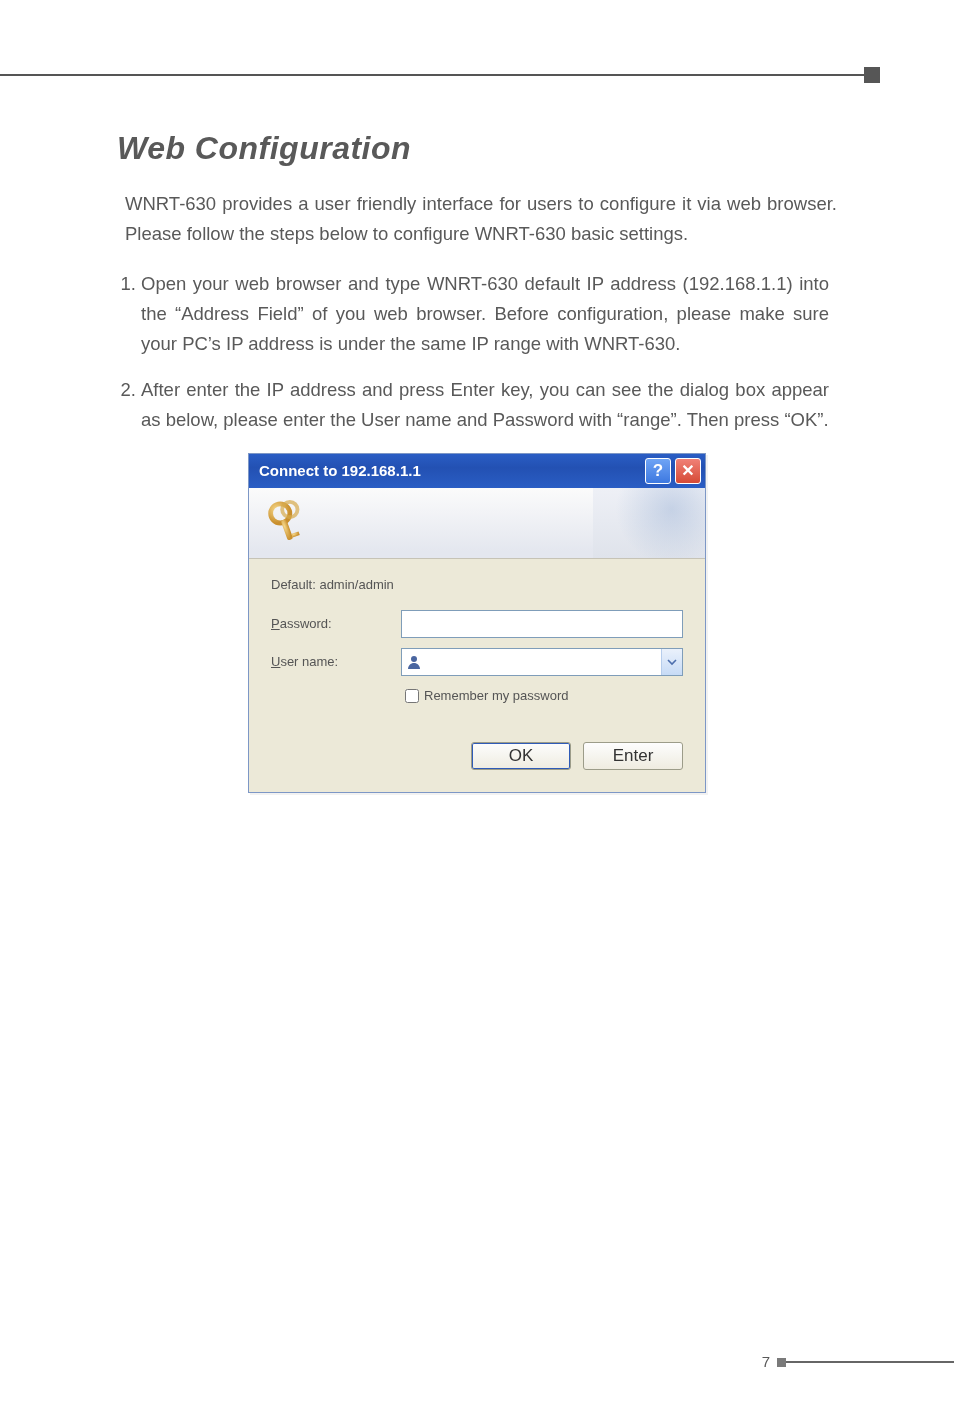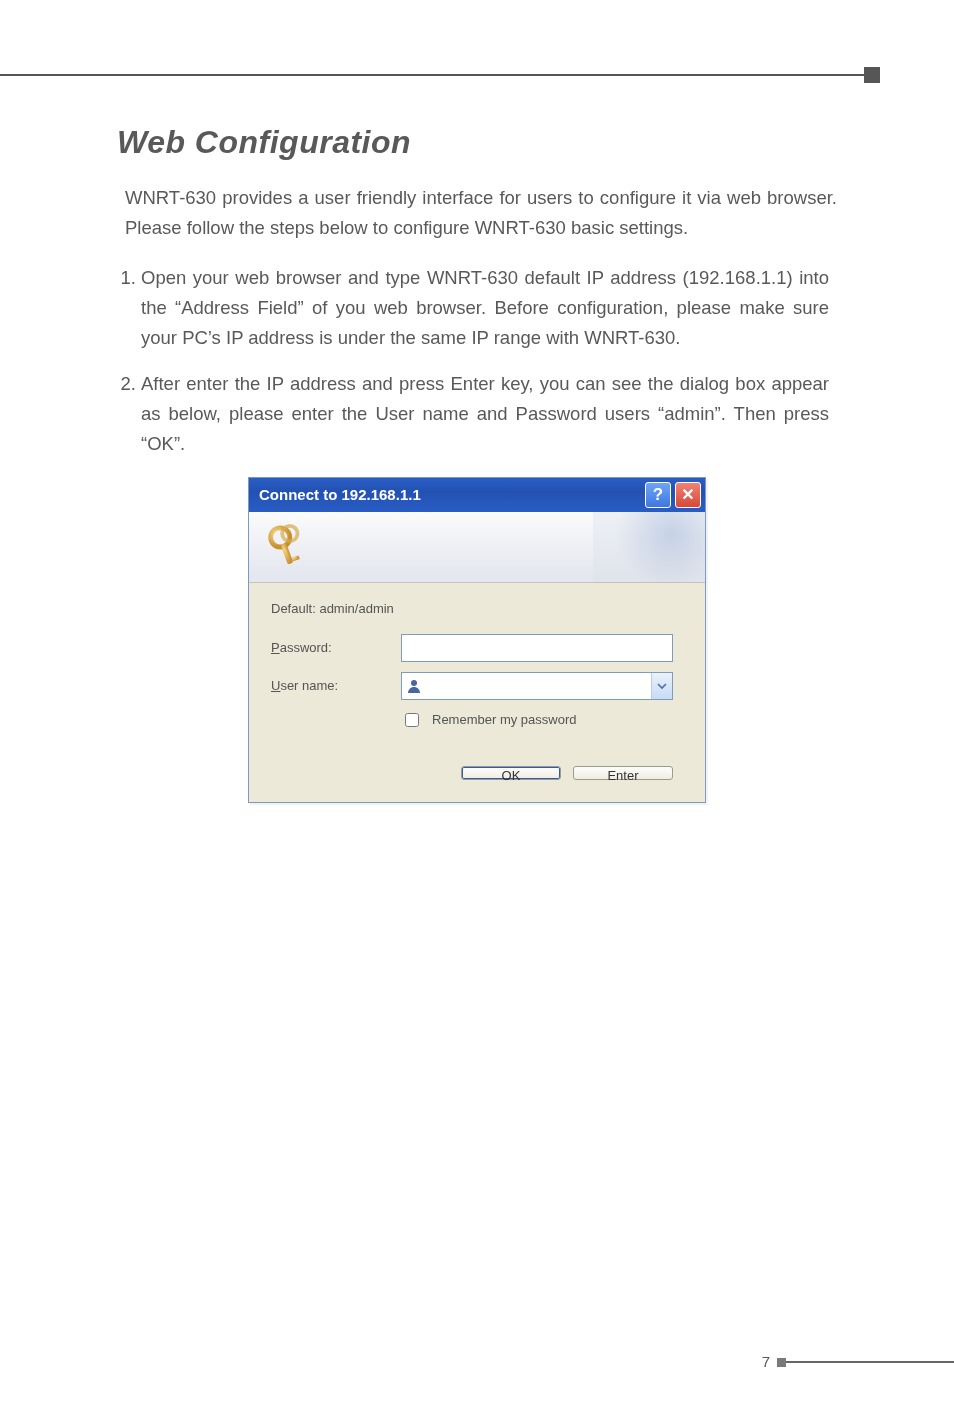--- a/index.html
+++ b/index.html
@@ -1,73 +1,73 @@
 <!DOCTYPE html>
 <html><head>
 <meta charset="utf-8">
 <style>
   html,body{margin:0;padding:0;width:954px;height:1412px;background:#fff;font-family:Verdana,Arial,sans-serif;color:#595959}
   .page{position:relative;width:954px;height:1412px;box-sizing:border-box}
   .rule-top{position:absolute;left:0;top:74px;width:864px;height:2px;background:#555}
   .rule-mark{position:absolute;left:864px;top:67px;width:16px;height:16px;background:#565656}
-  .content{position:absolute;left:117px;top:124px;width:720px}
+  .content{position:absolute;left:117px;top:130px;width:720px}
   h1{margin:0 0 22px 0;font-size:32px;font-style:italic;font-weight:bold;color:#595959;letter-spacing:.5px}
   p.lead{margin:0 0 20px 8px;font-size:18.5px;line-height:1.62;text-align:justify;color:#595959}
   ol{margin:0;padding-left:24px;font-size:18.5px;line-height:1.62;color:#595959}
   ol li{margin:0 8px 16px 0;text-align:justify}
   .dialog-wrap{width:100%;display:flex;justify-content:center;margin-top:18px}
   .dialog{width:456px;background:#ece9d8;border:1px solid #7d97c6;box-shadow:2px 2px 0 rgba(0,0,0,.05)}
   .titlebar{height:34px;background:linear-gradient(#2a5dc4,#2351b3 40%,#2a5dc4);display:flex;align-items:center;padding:0 4px 0 10px;justify-content:space-between}
   .titlebar .t-text{color:#fff;font-weight:bold;font-size:15px;font-family:Tahoma,Arial,sans-serif}
   .titlebar .t-btns{display:flex;gap:4px}
   .tb-btn{width:24px;height:24px;border:1px solid #fff;border-radius:3px;display:flex;align-items:center;justify-content:center;font-weight:bold;font-family:Tahoma,Arial,sans-serif}
   .tb-help{background:linear-gradient(#6fa4f5,#3d78e0);color:#fff;font-size:17px}
   .tb-close{background:linear-gradient(#f08177,#d64a36);color:#fff;font-size:16px}
   .banner{height:70px;background:linear-gradient(180deg,#fbfbfb,#e4e7ef 90%);border-bottom:1px solid #c6c3b6;display:flex;align-items:center;padding:0 14px;position:relative}
   .keys-icon{width:46px;height:46px;position:relative}
   .keys-icon svg{width:46px;height:46px}
   .banner-deco{position:absolute;right:0;top:0;width:112px;height:70px;background:
      radial-gradient(circle at 70% 30%,rgba(130,160,205,.35),transparent 60%),
      linear-gradient(180deg,#eef0f6,#dfe3eb)}
-  .body{padding:18px 32px 22px 22px;font-family:Tahoma,Arial,sans-serif;font-size:13px;color:#555}
+  .body{padding:18px 22px 22px 22px;font-family:Tahoma,Arial,sans-serif;font-size:13px;color:#555}
   .realm{margin-bottom:18px}
   .row{display:flex;align-items:center;margin-bottom:10px}
   .row label{width:130px;color:#555}
   .row label .ul{text-decoration:underline}
   .combo{flex:1;display:flex;height:26px;border:1px solid #7f9db9;background:#fff}
   .combo .ico{width:24px;display:flex;align-items:center;justify-content:center;border-right:0}
   .combo .ico svg{width:16px;height:16px}
   .combo input{flex:1;border:0;outline:0;font-size:13px;padding:0 4px;background:#fff}
   .combo .dd{width:20px;background:linear-gradient(#eaf1fb,#c7dbf6);border-left:1px solid #b6cdec;display:flex;align-items:center;justify-content:center}
   .combo .dd svg{width:10px;height:10px}
   .textin{flex:1;height:26px;border:1px solid #7f9db9;background:#fff}
   .textin input{width:100%;height:100%;border:0;outline:0;padding:0 6px;font-size:13px;box-sizing:border-box}
-  .chkrow{margin-left:130px;display:flex;align-items:center;gap:10px;margin-top:2px}
+  .chkrow{margin-left:130px;display:flex;align-items:center;gap:2px;margin-top:2px}
   .chkrow input{width:14px;height:14px}
   .btnrow{display:flex;justify-content:flex-end;gap:12px;margin-top:36px}
-  .winbtn{min-width:100px;height:14px;border:1px solid #9c9c89;border-radius:3px;background:linear-gradient(#fdfdfd,#efece0);font-family:Tahoma,Arial,sans-serif;font-size:13px;color:#333;cursor:pointer}
+  .winbtn{min-width:100px;height:28px;border:1px solid #9c9c89;border-radius:3px;background:linear-gradient(#fdfdfd,#efece0);font-family:Tahoma,Arial,sans-serif;font-size:17px;color:#333;cursor:pointer}
   .winbtn.default{box-shadow:0 0 0 1px #2f5bb7 inset}
   .footer{position:absolute;left:0;right:0;bottom:48px}
   .footer .pg{position:absolute;right:184px;bottom:-6px;font-size:15px;color:#595959}
   .footer .mark{position:absolute;right:168px;bottom:-3px;width:9px;height:9px;background:#7a7a7a}
   .footer .line{position:absolute;right:0;bottom:1px;width:168px;height:2px;background:#666}
 </style>
 </head>
 <body>
 <div class="page">
 
   <div class="rule-top"></div>
   <div class="rule-mark"></div>
 
   <div class="content">
     <h1>Web Configuration</h1>
     <p class="lead">WNRT-630 provides a user friendly interface for users to configure it via web browser. Please follow the steps below to configure WNRT-630 basic settings.</p>
     <ol>
       <li>Open your web browser and type WNRT-630 default IP address (192.168.1.1) into the “Address Field” of you web browser. Before configuration, please make sure your PC’s IP address is under the same IP range with WNRT-630.</li>
-      <li>After enter the IP address and press Enter key, you can see the dialog box appear as below, please enter the User name and Password users “admin”. Then press “OK”.</li>
+      <li>After enter the IP address and press Enter key, you can see the dialog box appear as below, please enter the User name and Password with “range”. Then press “OK”.</li>
     </ol>
 
     <div class="dialog-wrap">
       <div class="dialog">
         <div class="titlebar">
           <span class="t-text">Connect to 192.168.1.1</span>
           <div class="t-btns">
             <div class="tb-btn tb-help">?</div>
             <div class="tb-btn tb-close">✕</div>
           </div>

